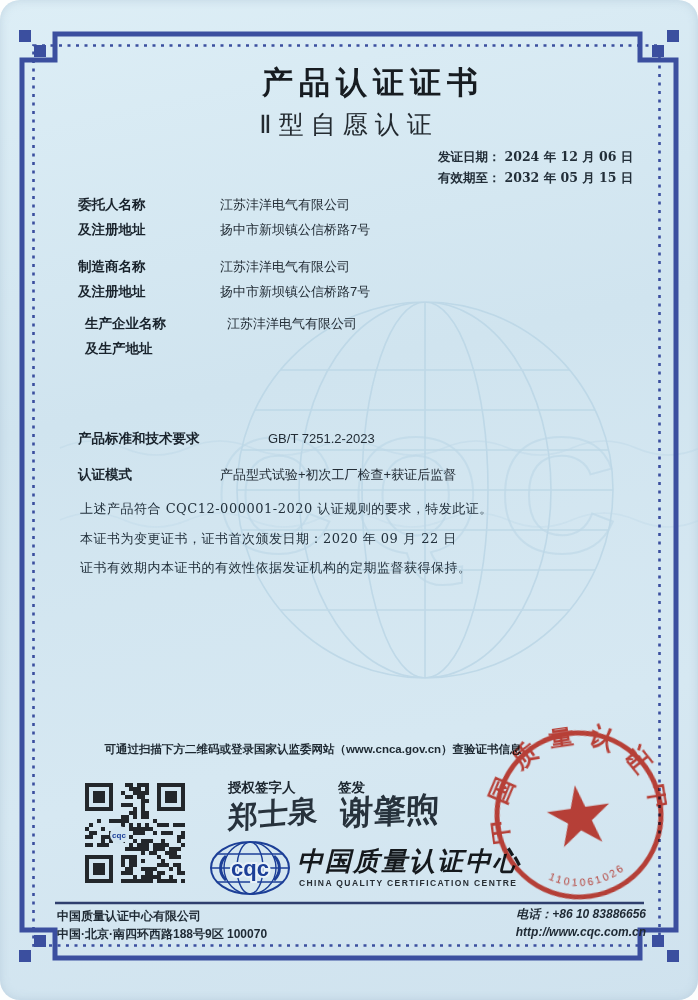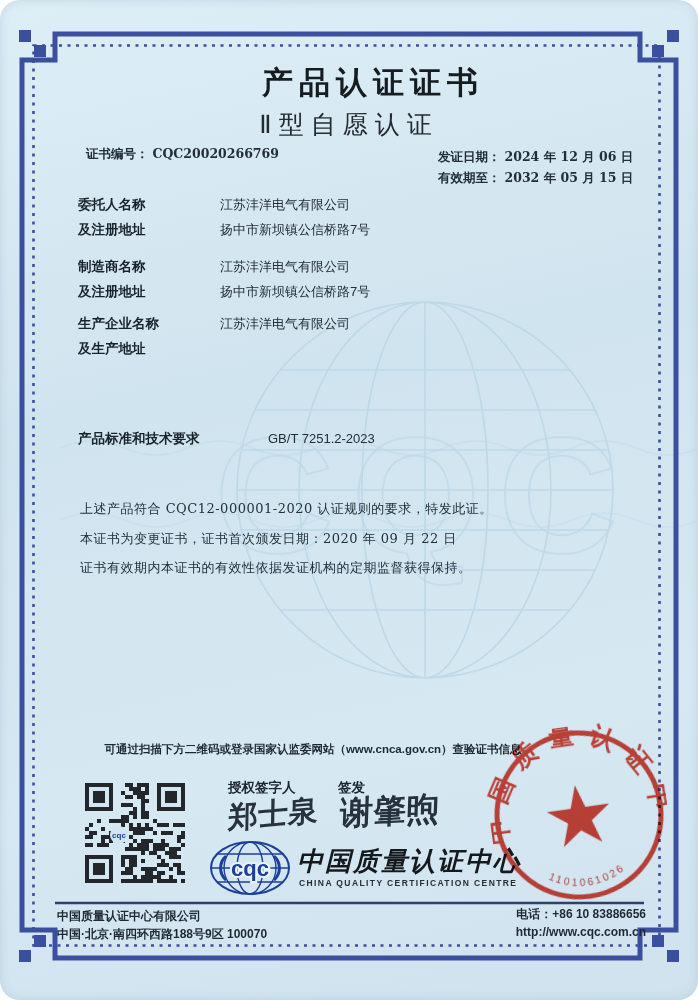--- a/index.html
+++ b/index.html
@@ -19,35 +19,35 @@
             letter-spacing:7px;color:#232a30;}
   .kai{font-family:"DejaVu Serif",serif;}
   .meta{top:146px;font-size:12.5px;font-weight:600;color:#222e38;}
   .meta-left{left:86px;}
   .meta-right{left:438px;line-height:21px;}
   .meta .lbl{margin-right:4px;}
   .frow{left:78px;right:34px;display:flex;gap:42px;}
   .frow .labcol{width:100px;flex:0 0 100px;font-weight:bold;font-size:13.5px;
                 line-height:25px;color:#19232c;}
   .frow .valcol{flex:1;font-size:13px;line-height:25px;color:#232d36;}
-  .r1{top:192px;} .r2{top:254px;} .r3{top:311px;} .r4{top:368px;}
+  .r1{top:192px;} .r2{top:254px;} .r3{top:311px;margin-left:7px;} .r4{top:368px;}
   .r5{top:426px;justify-content:center;} .r6{top:462px;}
   .stmt{left:80px;right:60px;font-size:13px;color:#23313c;margin:0;letter-spacing:.5px;}
   .s1{top:500px;} .s2{top:530px;} .s3{top:559px;}
   .verify{left:78px;width:470px;top:742px;text-align:center;font-size:11.5px;
           font-weight:600;color:#1d2831;}
   .signlab{top:779px;font-size:13.5px;font-weight:bold;color:#1b252e;}
   .sig{font-family:"DejaVu Serif",serif;font-weight:bold;color:#27323c;}
   .sig1{left:228px;top:794px;font-size:30px;transform:rotate(-5deg) skewX(-6deg);}
   .sig2{left:340px;top:789px;font-size:33px;transform:rotate(-3deg) skewX(-5deg);}
   .orgcn{left:297px;top:844px;font-size:26px;font-weight:bold;letter-spacing:2px;color:#15191d;font-style:italic;}
   .orgen{left:299px;top:878px;font-size:8.5px;font-weight:bold;letter-spacing:1.4px;color:#272e34;}
   .footer{font-size:12px;font-weight:bold;color:#1e2933;line-height:18px;}
   .f-left{left:57px;top:907px;}
-  .f-right{right:52px;top:905px;text-align:right;}
+  .f-right{right:52px;top:905px;text-align:right;font-style:italic;}
   .seal{left:490px;top:726px;transform:rotate(-8deg);opacity:.93;mix-blend-mode:multiply;}
   .qr{left:85px;top:783px;width:100px;height:100px;}
 </style>
 </head>
 <body>
 
 <div class="page">
 
   <svg class="wm" width="698" height="1000" viewBox="0 0 698 1000">
     <defs>
@@ -87,23 +87,20 @@
       <rect x="652" y="935" width="12" height="12"></rect>
         <rect x="667" y="950" width="12" height="12"></rect>
     </g>
     <rect x="33.5" y="45.5" width="626" height="900" fill="none" stroke="#3b4f9f" stroke-width="2.6" stroke-dasharray="3 5.5"></rect>
     <line x1="55" y1="903" x2="644" y2="903" stroke="#2f3f6e" stroke-width="2.5"></line>
   </svg>
 
   <div class="abs title">产品认证证书</div>
   <div class="abs subtitle">Ⅱ型自愿认证</div>
 
-  <div class="abs kai meta meta-left">
-    <span class="lbl">证书编号：</span><span>CQC20020266769</span>
-  </div>
   <div class="abs kai meta meta-right">
     <div>
       <span class="lbl">发证日期：</span><span>2024 年 12 月 06 日</span>
     </div>
     <div>
       <span class="lbl">有效期至：</span><span>2032 年 05 月 15 日</span>
     </div>
   </div>
 
   <div class="abs frow r1">
@@ -134,20 +131,28 @@
     <div class="valcol">
       <div>江苏沣洋电气有限公司</div>
     </div>
   </div>
   <div class="abs frow r5">
     <div class="labcol" style="flex-basis:148px;width:148px">
       <div>产品标准和技术要求</div>
     </div>
     <div class="valcol">
       <div>GB/T 7251.2-2023</div>
+    </div>
+  </div>
+  <div class="abs frow r6">
+    <div class="labcol">
+      <div>认证模式</div>
+    </div>
+    <div class="valcol">
+      <div>产品型式试验+初次工厂检查+获证后监督</div>
     </div>
   </div>
 
   <p class="abs kai stmt s1">上述产品符合 CQC12-000001-2020 认证规则的要求，特发此证。</p>
   <p class="abs kai stmt s2">本证书为变更证书，证书首次颁发日期：2020 年 09 月 22 日</p>
   <p class="abs kai stmt s3">证书有效期内本证书的有效性依据发证机构的定期监督获得保持。</p>
 
   <div class="abs verify">可通过扫描下方二维码或登录国家认监委网站（www.cnca.gov.cn）查验证书信息</div>
 
   <div class="abs qr">

